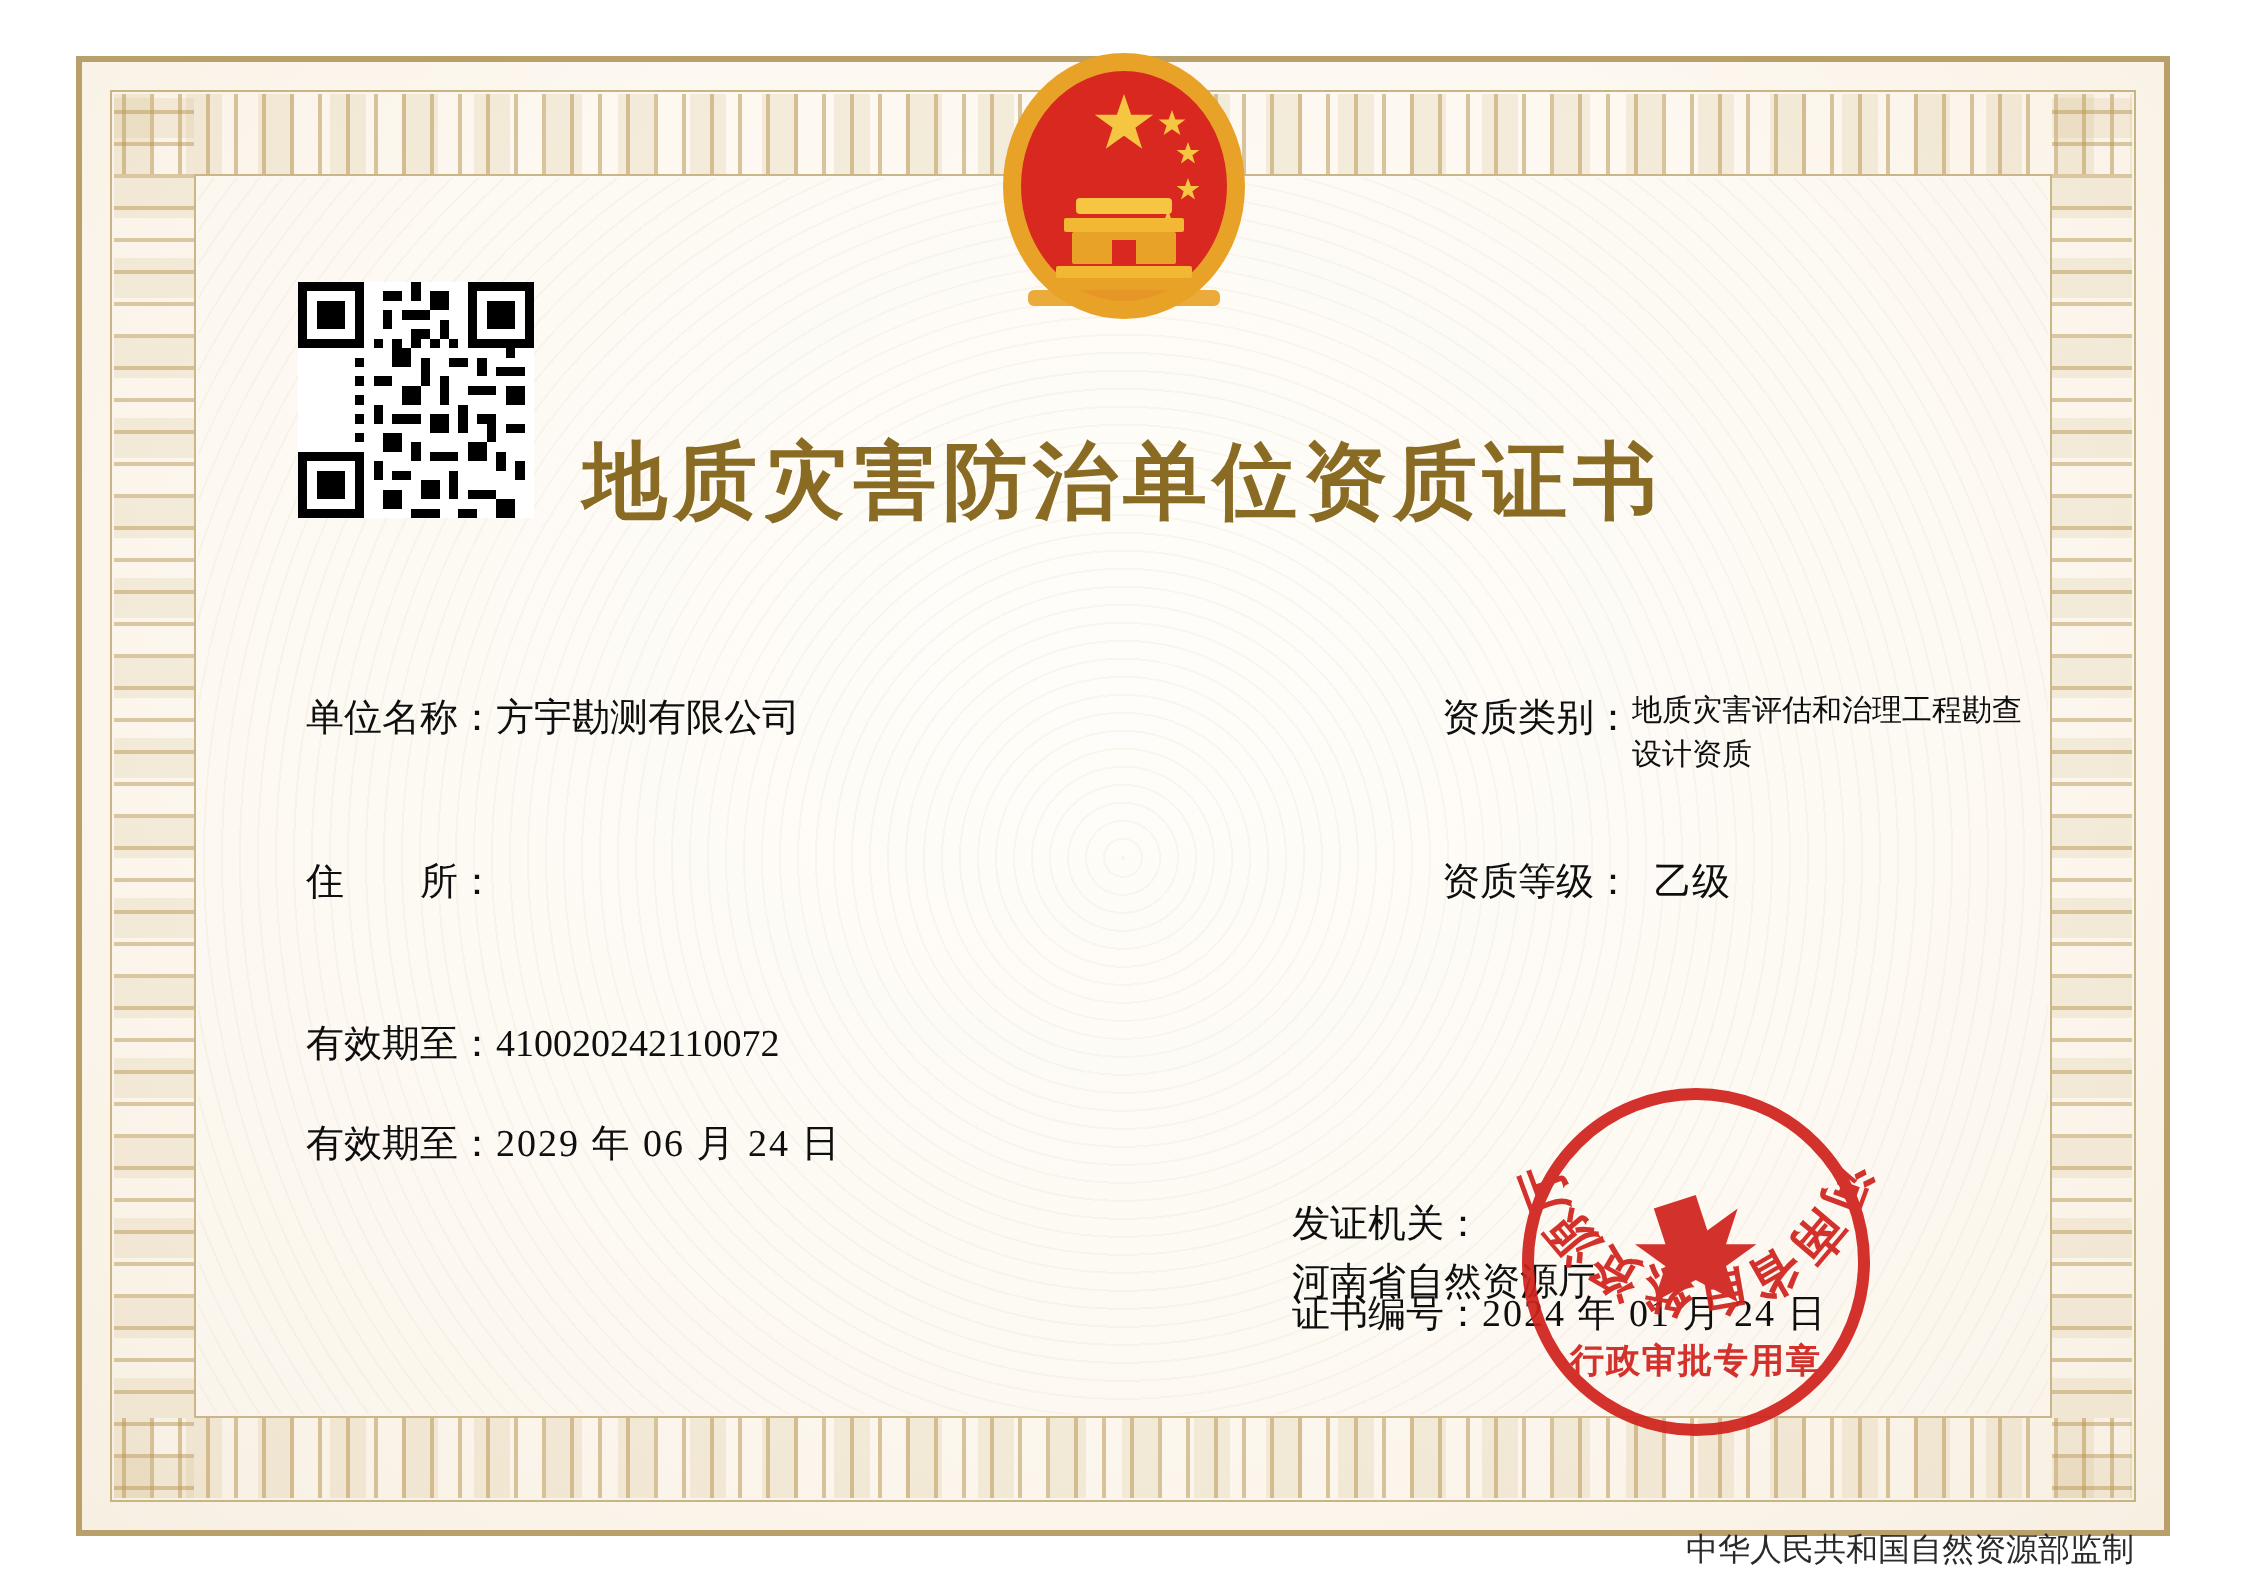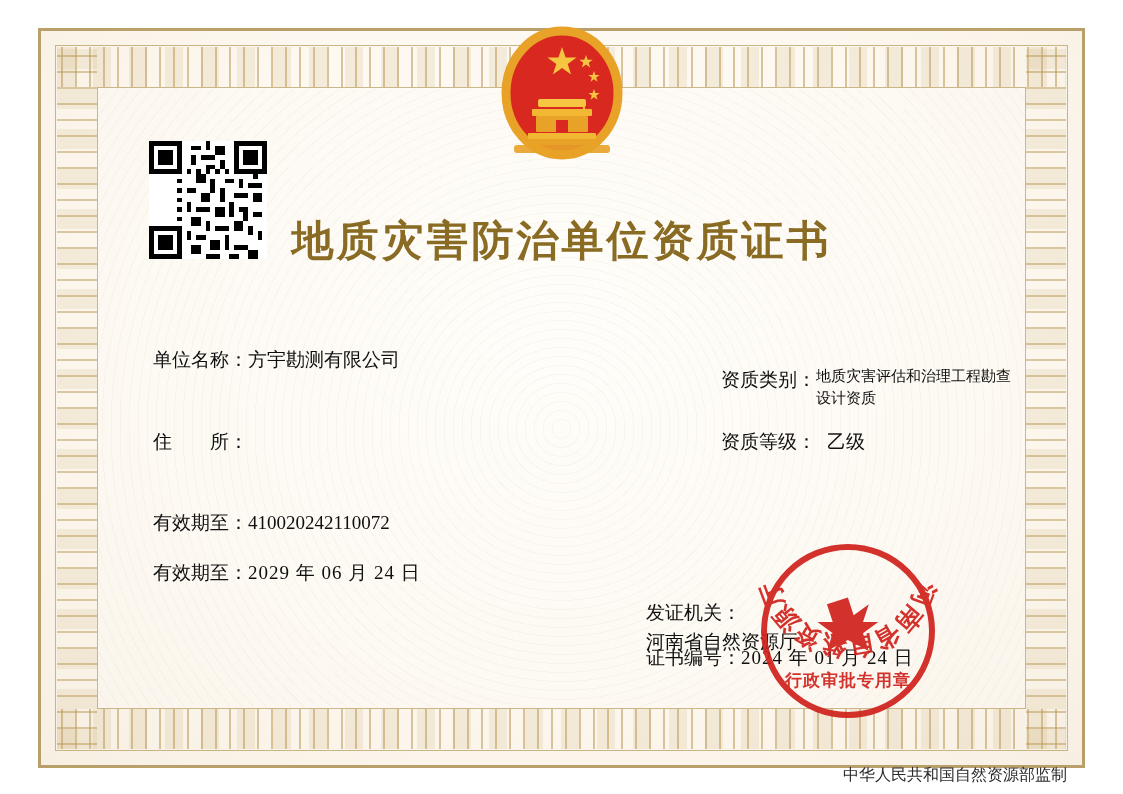--- a/index.html
+++ b/index.html
@@ -163,21 +163,21 @@
     font-family: Liberation Serif, serif;
   }
   .lbl { white-space: pre; }
   .val { white-space: pre-wrap; }
 
   .r-unit      { left: 112px;  top: 315px; }
   .r-addr      { left: 112px;  top: 397px; }
   .r-certno    { left: 112px;  top: 478px; }
   .r-valid     { left: 112px;  top: 528px; }
 
-  .r-type      { left: 680px;  top: 315px; width: 290px; margin-top: 20px; }
+  .r-type      { left: 680px;  top: 315px; width: 290px; }
   .r-type .val { font-size: 15px; line-height: 1.45; }
   .r-level     { left: 680px;  top: 397px; gap: 11px; }
   .r-issuer    { left: 605px;  top: 568px; flex-direction: column; }
   .r-issuedate { left: 605px;  top: 613px; }
 
   .dateparts { letter-spacing: 1px; }
 
   
   .seal {
     position: absolute;

